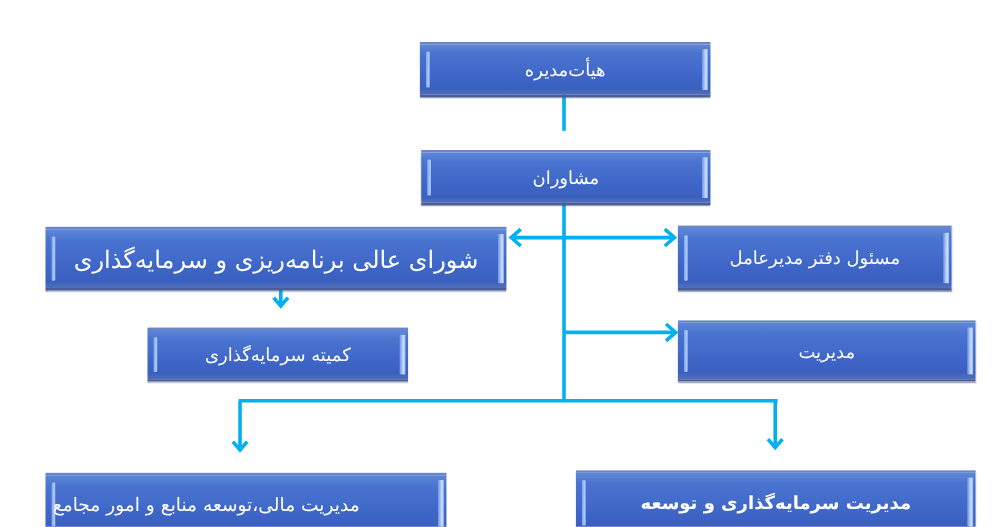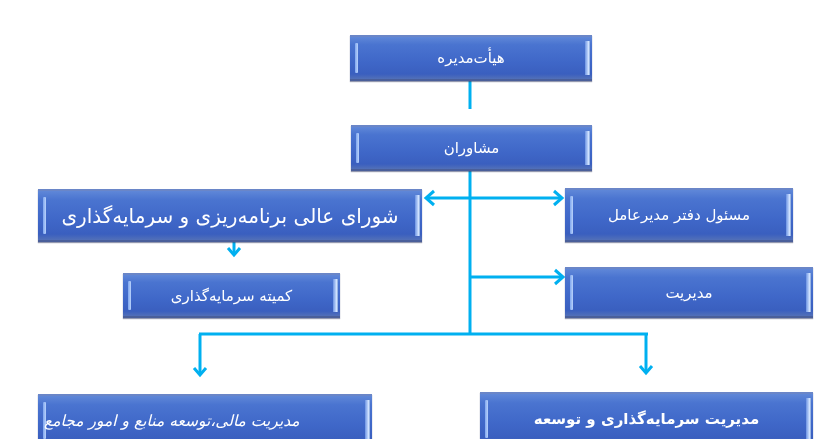--- a/index.html
+++ b/index.html
@@ -113,18 +113,18 @@
 
 <div class="box" style="left:123px; top:256px; width:217px; height:45px;">
   <span class="label">کمیته سرمایه‌گذاری</span>
 </div>
 
 <div class="box" style="left:565px; top:250px; width:248px; height:51px;">
   <span class="label">مدیریت</span>
 </div>
 
 <div class="box" style="left:38px; top:377px; width:334px; height:53px; justify-content:flex-end;">
-  <span class="label" style="font-size:15.5px; margin-left:6px;font-style:italic;">مدیریت مالی،توسعه منابع و امور مجامع</span>
+  <span class="label" style="font-size:15.5px; margin-left:6px;">مدیریت مالی،توسعه منابع و امور مجامع</span>
 </div>
 
 <div class="box" style="left:480px; top:375px; width:333px; height:54px;font-weight:bold;">
   <span class="label">مدیریت سرمایه‌گذاری و توسعه</span>
 </div>
 
 </body></html>

